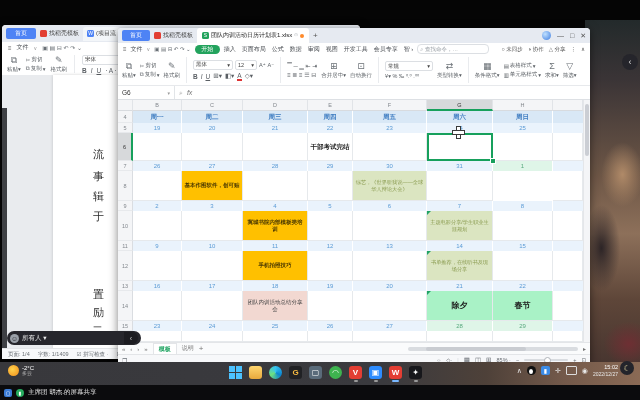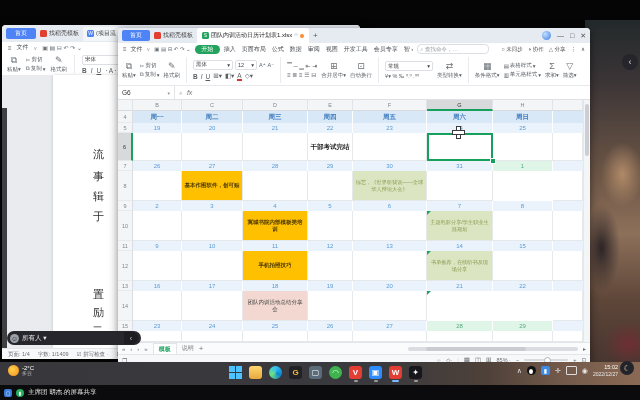--- a/index.html
+++ b/index.html
@@ -375,21 +375,23 @@
         <div class="dtcell" style="left: 235px; top: 181px; width: 74px; height: 10px;">20</div>
         <div class="dtcell" style="left: 309px; top: 181px; width: 66px; height: 10px;">21</div>
         <div class="dtcell" style="left: 375px; top: 181px; width: 60px; height: 10px;">22</div>
         <div class="dtcell" style="left: 435px; top: 181px; width: 30px; height: 10px; border-right: none;"></div>
         <div class="rncell" style="left: 0px; top: 191px; width: 15px; height: 30px;">14</div>
         <div class="evcell" style="left: 15px; top: 191px; width: 49px; height: 30px;"></div>
         <div class="evcell" style="left: 64px; top: 191px; width: 61px; height: 30px;"></div>
         <div class="evcell" style="left: 125px; top: 191px; width: 65px; height: 30px; background: rgb(242, 216, 209); color: rgb(68, 68, 68); font-size: 5.5px; font-weight: 400;">团队内训活动总结分享会</div>
         <div class="evcell" style="left: 190px; top: 191px; width: 45px; height: 30px;"></div>
         <div class="evcell" style="left: 235px; top: 191px; width: 74px; height: 30px;"></div>
+        <div class="evcell" style="left: 309px; top: 191px; width: 66px; height: 30px; background: rgb(169, 242, 198); color: rgb(27, 27, 27); font-size: 8px; font-weight: 700;">除夕</div>
         <div class="marker" style="left: 309px; top: 191px;"></div>
+        <div class="evcell" style="left: 375px; top: 191px; width: 60px; height: 30px; background: rgb(169, 242, 198); color: rgb(27, 27, 27); font-size: 8px; font-weight: 700;">春节</div>
         <div class="evcell" style="left: 435px; top: 191px; width: 30px; height: 30px;"></div>
         <div class="rncell" style="left: 0px; top: 221px; width: 15px; height: 10px;">15</div>
         <div class="dtcell" style="left: 15px; top: 221px; width: 49px; height: 10px;">23</div>
         <div class="dtcell" style="left: 64px; top: 221px; width: 61px; height: 10px;">24</div>
         <div class="dtcell" style="left: 125px; top: 221px; width: 65px; height: 10px;">25</div>
         <div class="dtcell" style="left: 190px; top: 221px; width: 45px; height: 10px;">26</div>
         <div class="dtcell" style="left: 235px; top: 221px; width: 74px; height: 10px;">27</div>
         <div class="dtcell" style="left: 309px; top: 221px; width: 66px; height: 10px; background: rgb(223, 245, 232); color: rgb(88, 168, 126);">28</div>
         <div class="dtcell" style="left: 375px; top: 221px; width: 60px; height: 10px; background: rgb(223, 245, 232); color: rgb(88, 168, 126);">29</div>
         <div class="dtcell" style="left: 435px; top: 221px; width: 30px; height: 10px; border-right: none;"></div>

